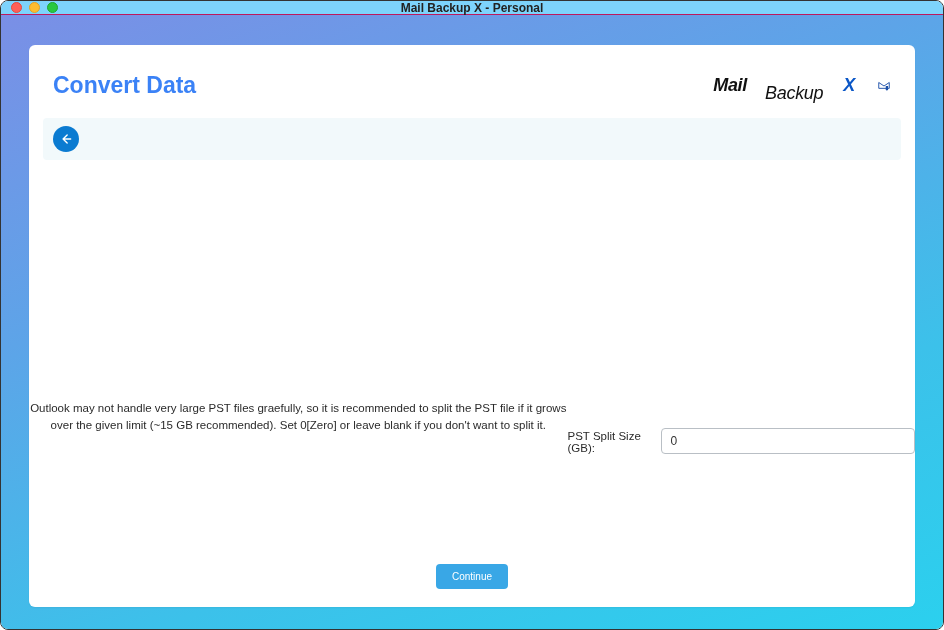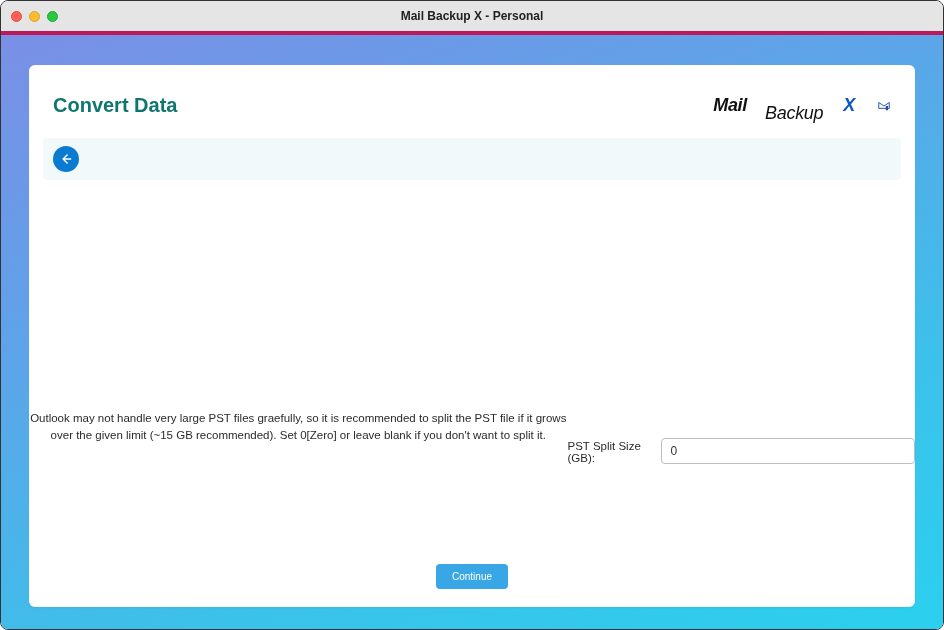--- a/index.html
+++ b/index.html
@@ -8,23 +8,23 @@
       background: #fff;
       width: 944px;
       height: 630px;
       overflow: hidden;
       border: 1px solid #333;
       border-radius: 8px;
       display: flex;
       flex-direction: column;
     }
     .titlebar {
-      height: 34px;
-      background: #e5e5e5;
-      border-bottom: 4px solid #be185d;
+      height: 14px;
+      background: #7dd3fc;
+      border-bottom: 1px solid #be185d;
       display: flex;
       align-items: center;
       position: relative;
       flex: 0 0 auto;
     }
     .traffic-lights {
       display: flex;
       gap: 7px;
       padding-left: 10px;
     }
@@ -57,23 +57,23 @@
       padding: 22px 0 18px 0;
       box-shadow: 0 1px 2px rgba(0,0,0,0.05);
     }
     .card-header {
       display: flex;
       justify-content: space-between;
       align-items: center;
       padding: 0 24px 14px 24px;
     }
     .page-title {
-      font-size: 20px;
+      font-size: 23px;
       font-weight: 700;
-      color: #0f766e;
+      color: #3b82f6;
     }
     .logo {
       font-weight: 700;
       font-size: 18px;
       color: #111;
       letter-spacing: -0.3px;
       display: flex;
       align-items: center;
       gap: 18px;
     }

